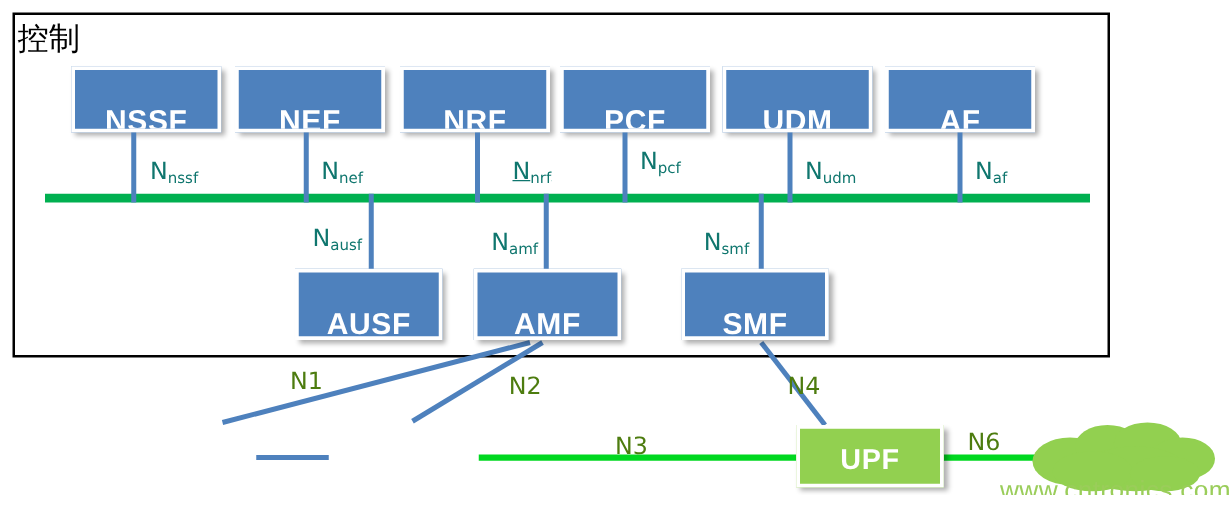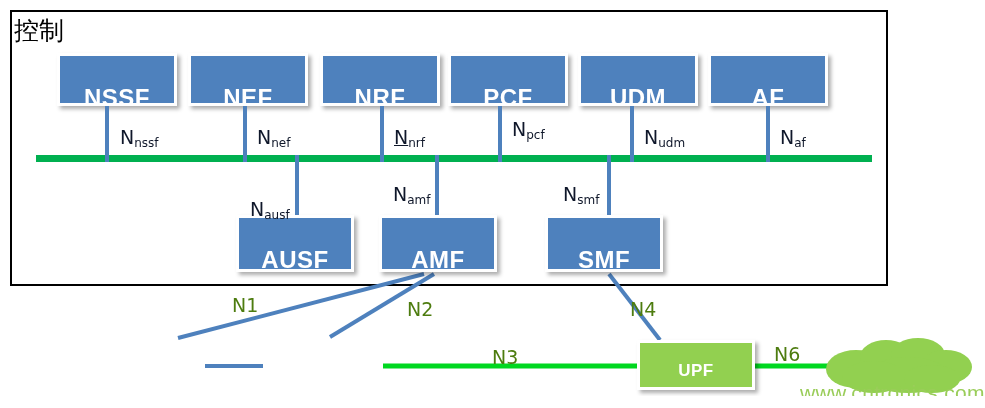--- a/index.html
+++ b/index.html
@@ -69,21 +69,21 @@
     font-size: 24px;
     bottom: -3px;
     line-height: 1;
   }
   .nf-user .nf-label {
     font-size: 23px;
     bottom: -3px;
     line-height: 1;
   }
   .nf-upf .nf-label {
-    font-size: 17px;
+    font-size: 23px;
     bottom: 8px;
     line-height: 1;
   }
 
   
   #service-bus {
     position: absolute;
     height: 7px;
   }
 
@@ -92,21 +92,21 @@
     position: absolute;
     width: 4px;
     background: #4E81BD;
   }
 
   
   .ref-label {
     position: absolute;
     font-family: "DejaVu Sans", sans-serif;
     font-size: 19px;
-    color: #0f172a;
+    color: #0f766e;
     white-space: nowrap;
     line-height: 1;
   }
   .ref-label sub {
     font-size: 12px;
     vertical-align: baseline;
     position: relative;
     top: 3px;
     letter-spacing: 0;
   }
@@ -222,29 +222,29 @@
     </g>
   </svg>
 
   <div id="watermark" style="color: rgb(154, 205, 90);">www.cntronics.com</div>
 
 <div class="stem" style="left: 105px; top: 106px; height: 56px; background: rgb(78, 129, 189);"></div>
     <div class="ref-label" style="left: 120px; top: 128px;"><span>N</span><sub>nssf</sub></div>
     <div class="stem" style="left: 243px; top: 106px; height: 56px; background: rgb(78, 129, 189);"></div>
     <div class="ref-label" style="left: 257px; top: 128px;"><span>N</span><sub>nef</sub></div>
     <div class="stem" style="left: 380px; top: 106px; height: 56px; background: rgb(78, 129, 189);"></div>
-    <div class="ref-label" style="left: 394px; top: 128px; text-decoration: underline;"><span>N</span><sub>nrf</sub></div>
+    <div class="ref-label" style="left: 410px; top: 128px; text-decoration: underline;"><span>N</span><sub>nrf</sub></div>
     <div class="stem" style="left: 498px; top: 106px; height: 56px; background: rgb(78, 129, 189);"></div>
     <div class="ref-label" style="left: 512px; top: 120px;"><span>N</span><sub>pcf</sub></div>
     <div class="stem" style="left: 630px; top: 106px; height: 56px; background: rgb(78, 129, 189);"></div>
     <div class="ref-label" style="left: 644px; top: 128px;"><span>N</span><sub>udm</sub></div>
     <div class="stem" style="left: 766px; top: 106px; height: 56px; background: rgb(78, 129, 189);"></div>
     <div class="ref-label" style="left: 780px; top: 128px;"><span>N</span><sub>af</sub></div>
     <div class="stem" style="left: 295px; top: 155px; height: 60px; background: rgb(78, 129, 189);"></div>
-    <div class="ref-label" style="left: 250px; top: 200px;"><span>N</span><sub>ausf</sub></div>
+    <div class="ref-label" style="left: 250px; top: 182px;"><span>N</span><sub>ausf</sub></div>
     <div class="stem" style="left: 435px; top: 155px; height: 60px; background: rgb(78, 129, 189);"></div>
     <div class="ref-label" style="left: 393px; top: 185px;"><span>N</span><sub>amf</sub></div>
     <div class="stem" style="left: 607px; top: 155px; height: 60px; background: rgb(78, 129, 189);"></div>
     <div class="ref-label" style="left: 563px; top: 185px;"><span>N</span><sub>smf</sub></div>
     <div class="n-label" style="left: 232px; top: 296px;">N1</div>
     <div class="n-label" style="left: 407px; top: 300px; text-align: center;">N2</div>
     <div class="n-label" style="left: 492px; top: 348px;">N3</div>
     <div class="n-label" style="left: 630px; top: 300px;">N4</div>
     <div class="n-label" style="left: 734px; top: 345px; margin-left: 40px;">N6</div>
   </div>

